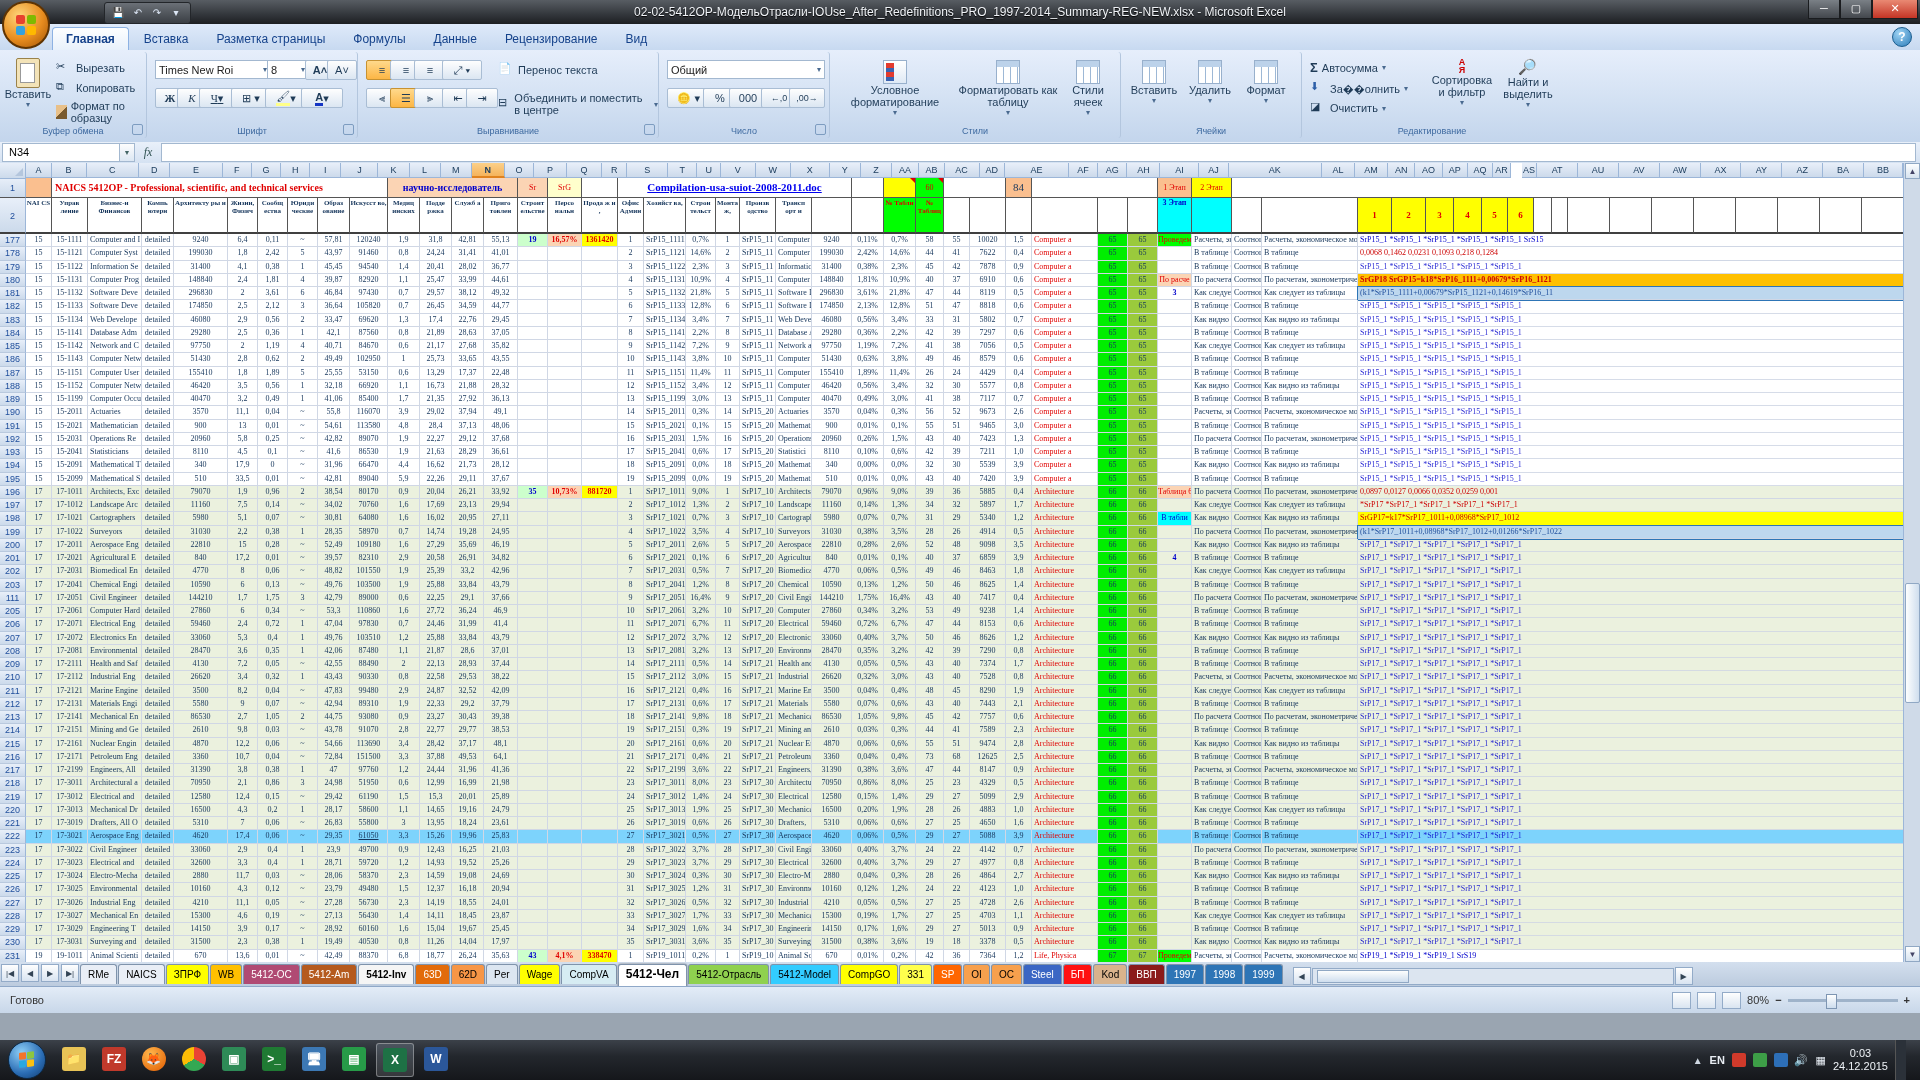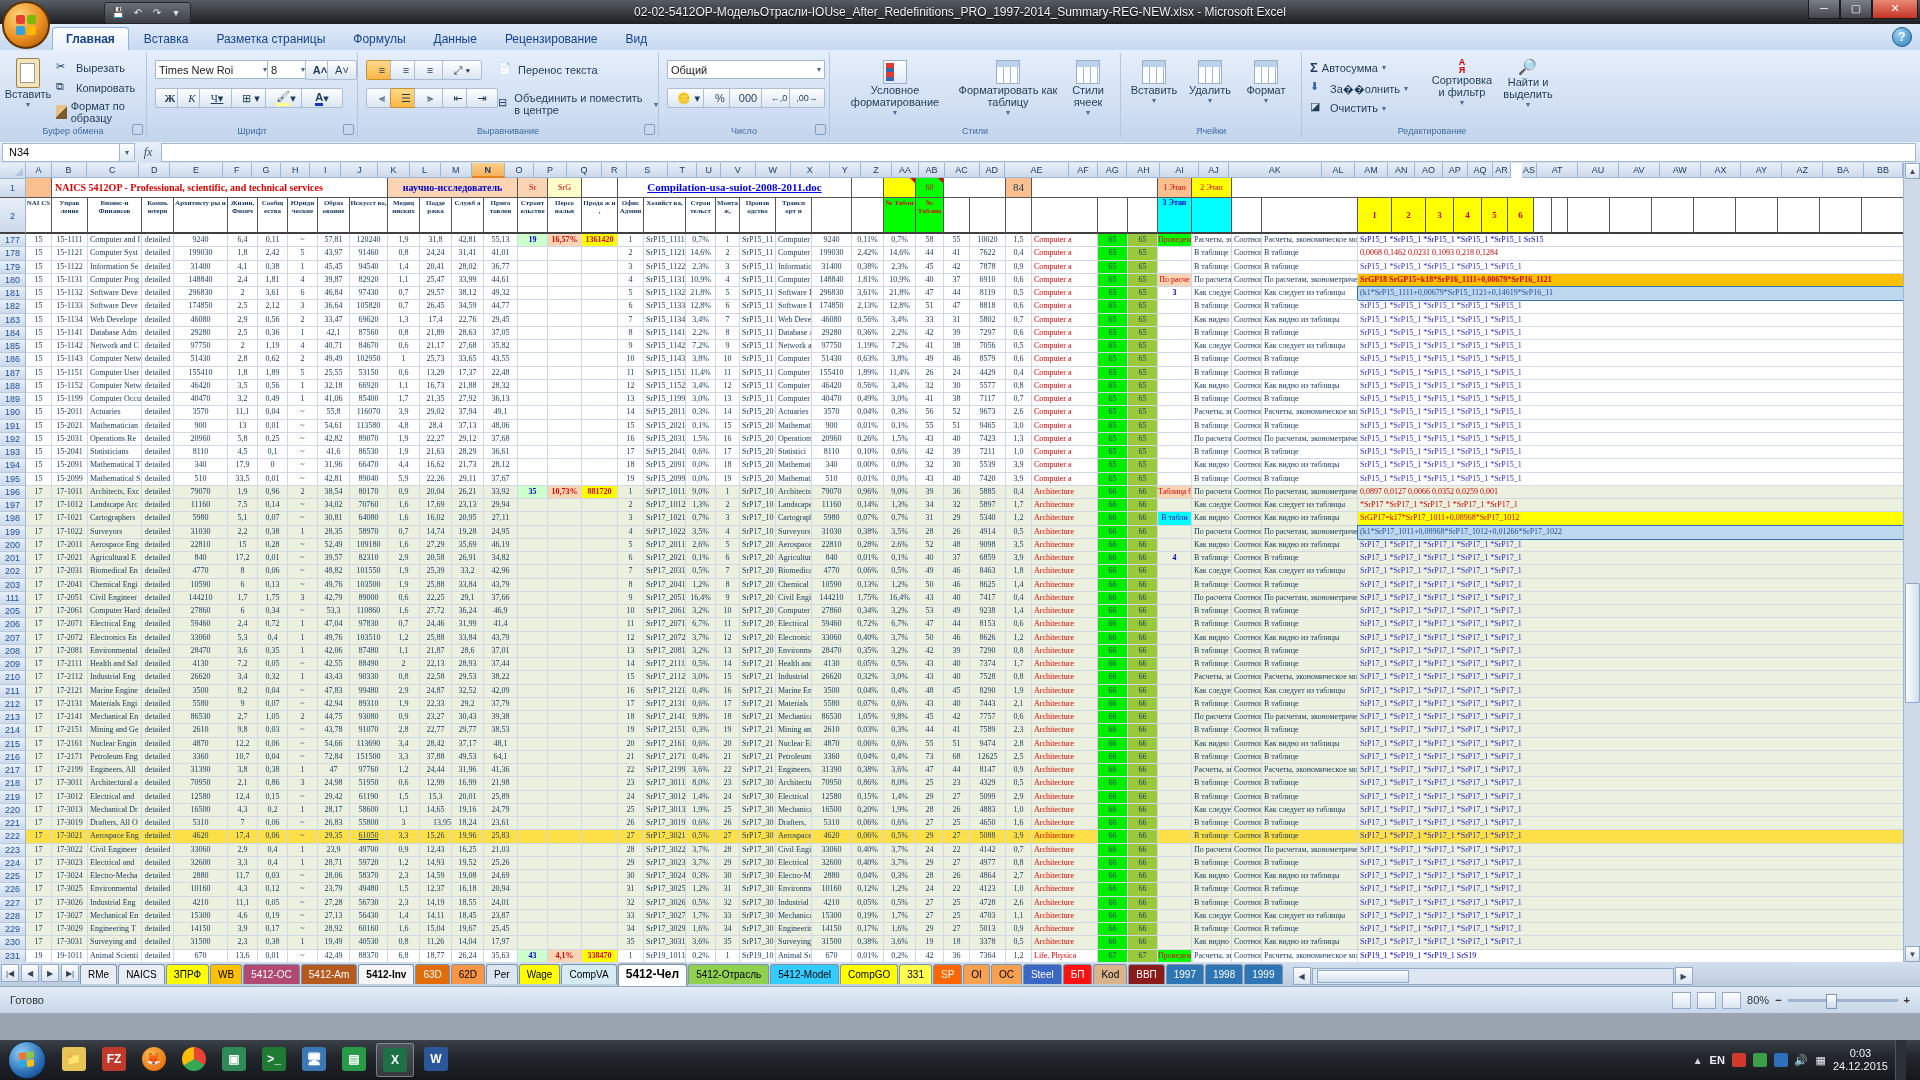--- a/index.html
+++ b/index.html
@@ -2247,21 +2247,21 @@
       <div class="cell" style="width: 36px; height: 13.25px; line-height: 12.25px;">17-3019</div>
       <div class="cell left" style="width: 54px; height: 13.25px; line-height: 12.25px;">Drafters, All O</div>
       <div class="cell" style="width: 32px; height: 13.25px; line-height: 12.25px;">detailed</div>
       <div class="cell" style="width: 54px; height: 13.25px; line-height: 12.25px;">5310</div>
       <div class="cell" style="width: 30px; height: 13.25px; line-height: 12.25px;">7</div>
       <div class="cell" style="width: 30px; height: 13.25px; line-height: 12.25px;">0,06</div>
       <div class="cell" style="width: 30px; height: 13.25px; line-height: 12.25px;">~</div>
       <div class="cell" style="width: 32px; height: 13.25px; line-height: 12.25px;">26,83</div>
       <div class="cell" style="width: 38px; height: 13.25px; line-height: 12.25px;">55800</div>
       <div class="cell" style="width: 32px; height: 13.25px; line-height: 12.25px;">3</div>
-      <div class="cell" style="width: 32px; height: 13.25px; line-height: 12.25px; text-align: right;">13,95</div>
+      <div class="cell" style="width: 32px; height: 13.25px; line-height: 12.25px;">13,95</div>
       <div class="cell" style="width: 32px; height: 13.25px; line-height: 12.25px;">18,24</div>
       <div class="cell" style="width: 34px; height: 13.25px; line-height: 12.25px;">23,61</div>
       <div class="cell" style="width: 30px; height: 13.25px; line-height: 12.25px;"></div>
       <div class="cell" style="width: 34px; height: 13.25px; line-height: 12.25px;"></div>
       <div class="cell" style="width: 36px; height: 13.25px; line-height: 12.25px;"></div>
       <div class="cell" style="width: 26px; height: 13.25px; line-height: 12.25px;">26</div>
       <div class="cell left" style="width: 42px; height: 13.25px; line-height: 12.25px;">SrP17_3019</div>
       <div class="cell" style="width: 30px; height: 13.25px; line-height: 12.25px;">0,6%</div>
       <div class="cell" style="width: 24px; height: 13.25px; line-height: 12.25px;">26</div>
       <div class="cell left" style="width: 36px; height: 13.25px; line-height: 12.25px;">SrP17_30</div>
@@ -2275,21 +2275,21 @@
       <div class="cell" style="width: 26px; height: 13.25px; line-height: 12.25px;">1,6</div>
       <div class="cell left" style="width: 66px; height: 13.25px; line-height: 12.25px; color: rgb(224, 0, 0);">Architecture</div>
       <div class="cell" style="width: 30px; height: 13.25px; line-height: 12.25px; background: rgb(0, 238, 0);">66</div>
       <div class="cell" style="width: 30px; height: 13.25px; line-height: 12.25px; background: rgb(154, 202, 60);">66</div>
       <div class="cell" style="width: 34px; height: 13.25px; line-height: 12.25px;"></div>
       <div class="cell left" style="width: 40px; height: 13.25px; line-height: 12.25px;">В таблице 6</div>
       <div class="cell left" style="width: 30px; height: 13.25px; line-height: 12.25px;">Соотнош</div>
       <div class="cell left" style="width: 96px; height: 13.25px; line-height: 12.25px;">В таблице</div>
       <div class="cell left fxb" style="width: 586px; height: 13.25px; line-height: 12.25px; opacity: 0.85;">SrP17_1  *SrP17_1  *SrP17_1  *SrP17_1  *SrP17_1</div>
     </div>
-    <div class="srow" style="height: 13.25px; background: #fde047;">
+    <div class="srow" style="height: 13.25px; background: #7dd3fc;">
       <div class="rowH" style="line-height: 13.25px;">222</div>
       <div class="cell" style="width: 26px; height: 13.25px; line-height: 12.25px;">17</div>
       <div class="cell" style="width: 36px; height: 13.25px; line-height: 12.25px;">17-3021</div>
       <div class="cell left" style="width: 54px; height: 13.25px; line-height: 12.25px;">Aerospace Eng</div>
       <div class="cell" style="width: 32px; height: 13.25px; line-height: 12.25px;">detailed</div>
       <div class="cell" style="width: 54px; height: 13.25px; line-height: 12.25px;">4620</div>
       <div class="cell" style="width: 30px; height: 13.25px; line-height: 12.25px;">17,4</div>
       <div class="cell" style="width: 30px; height: 13.25px; line-height: 12.25px;">0,06</div>
       <div class="cell" style="width: 30px; height: 13.25px; line-height: 12.25px;">~</div>
       <div class="cell" style="width: 32px; height: 13.25px; line-height: 12.25px;">29,35</div>

